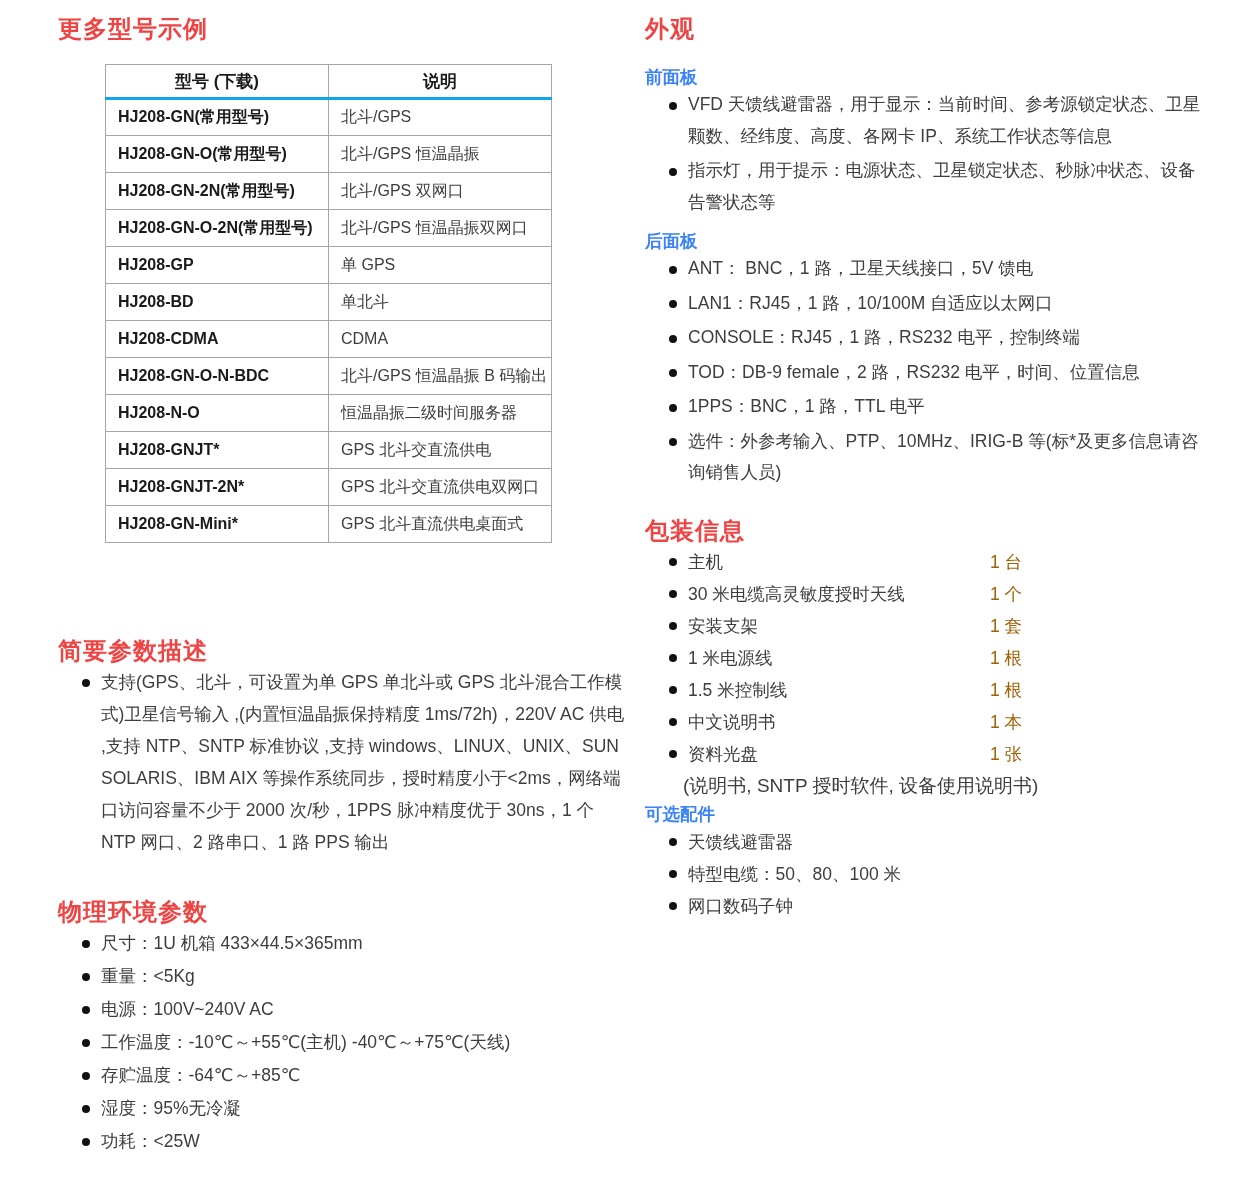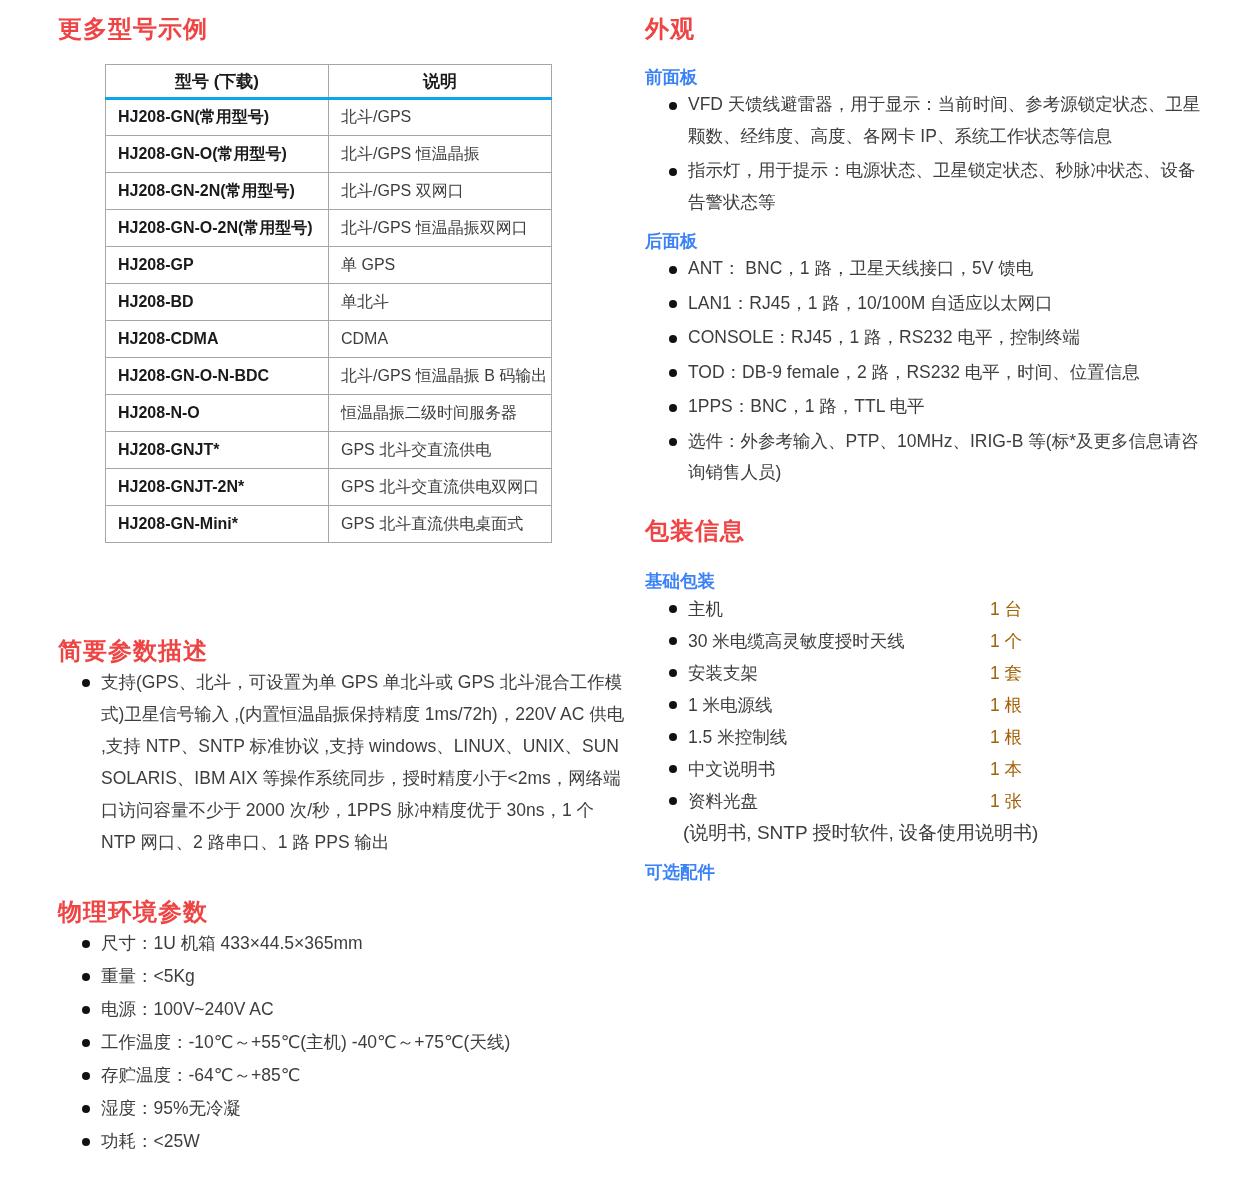--- a/index.html
+++ b/index.html
@@ -67,21 +67,21 @@
   .mt-par     { margin-top: 24px; }
   .mt-phys    { margin-top: 39px; }
   .mt-physlist{ margin-top: 17px; }
   .mt-front   { margin-top: 21px; }
   .mt-flist   { margin-top: 8px; }
   .mt-rear    { margin-top: 11px; }
   .mt-rlist   { margin-top: 8px; }
   .mt-packinfo{ margin-top: 27px; }
   .mt-basepack{ margin-top: 23px; }
   .mt-packlist{ margin-top: 7px; }
-  .mt-optional{ margin-top: 11px; }
+  .mt-optional{ }
   .mt-optlist { margin-top: 7px; }
 </style>
 </head>
 <body>
 
 <div class="col-left">
 
   <h2 class="section-title">更多型号示例</h2>
 
   <table class="models">
@@ -178,21 +178,20 @@
     <li>ANT：  BNC，1 路，卫星天线接口，5V 馈电</li>
     <li>LAN1：RJ45，1 路，10/100M 自适应以太网口</li>
     <li>CONSOLE：RJ45，1 路，RS232 电平，控制终端</li>
     <li>TOD：DB-9 female，2 路，RS232 电平，时间、位置信息</li>
     <li>1PPS：BNC，1 路，TTL 电平</li>
     <li>选件：外参考输入、PTP、10MHz、IRIG-B 等(标*及更多信息请咨询销售人员)</li>
   </ul>
 
   <h2 class="section-title mt-packinfo">包装信息</h2>
 
-  <h3 class="sub-title mt-basepack">基础包装</h3>
   <ul class="bullets pack mt-packlist">
     <li>
       <span>主机</span>
       <span class="qty">1 台</span>
     </li>
     <li>
       <span>30 米电缆高灵敏度授时天线</span>
       <span class="qty">1 个</span>
     </li>
     <li>
@@ -212,14 +211,19 @@
       <span class="qty">1 本</span>
     </li>
     <li>
       <span>资料光盘</span>
       <span class="qty">1 张</span>
     </li>
   </ul>
   <p class="note-line">(说明书, SNTP 授时软件, 设备使用说明书)</p>
 
   <h3 class="sub-title mt-optional">可选配件</h3>
+  <ul class="bullets pack mt-optlist">
+    <li>天馈线避雷器</li>
+    <li>特型电缆：50、80、100 米</li>
+    <li>网口数码子钟</li>
+  </ul>
 
 </div>
 
 </body></html>

